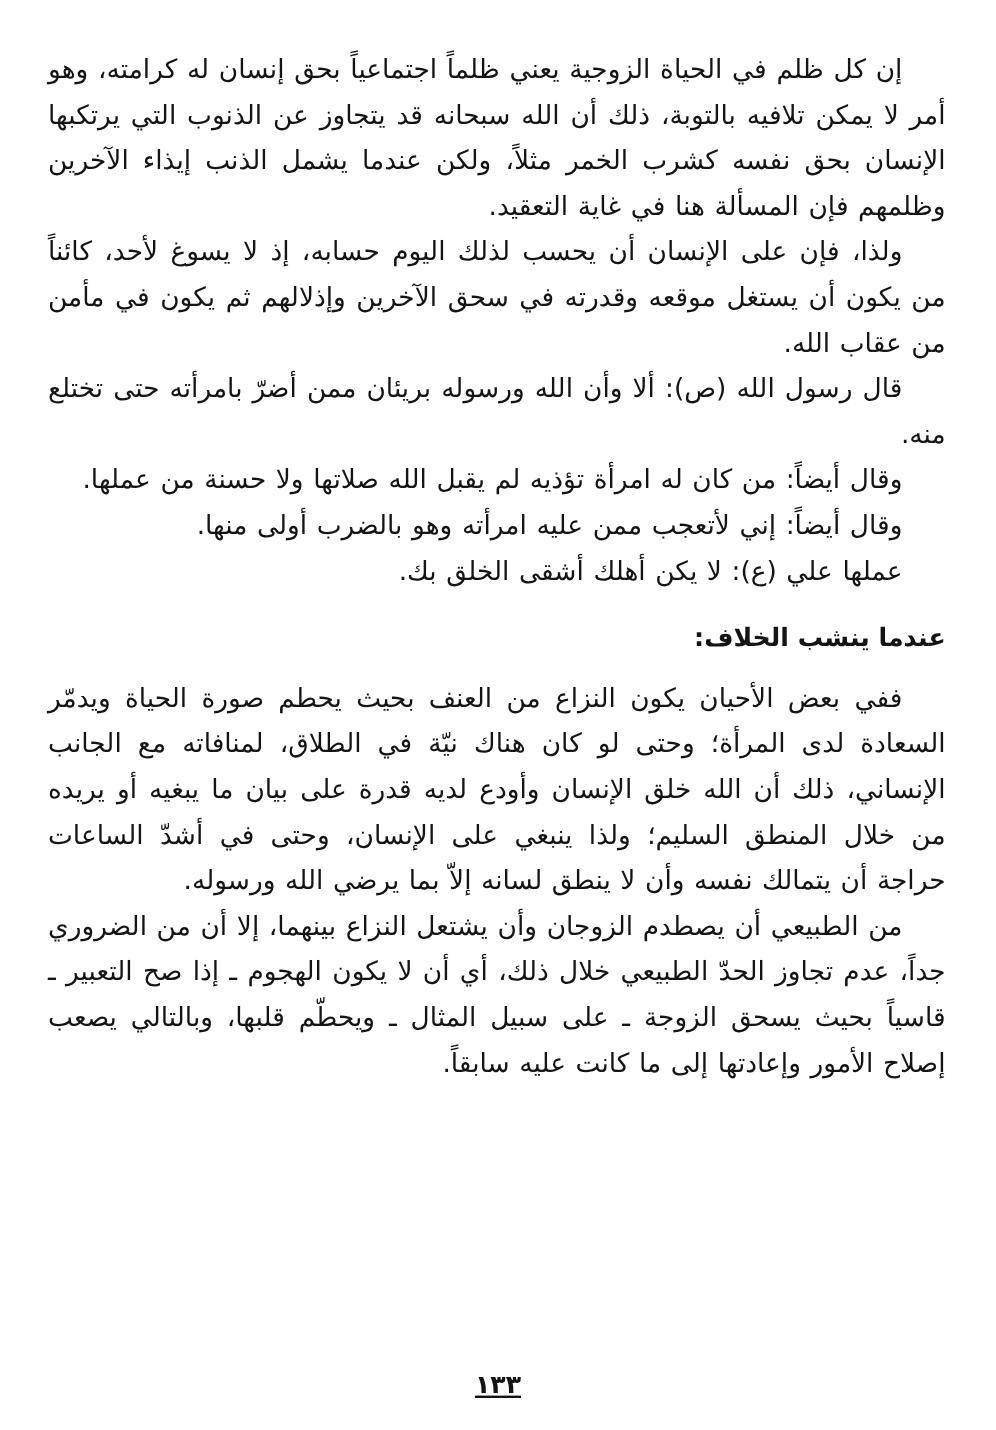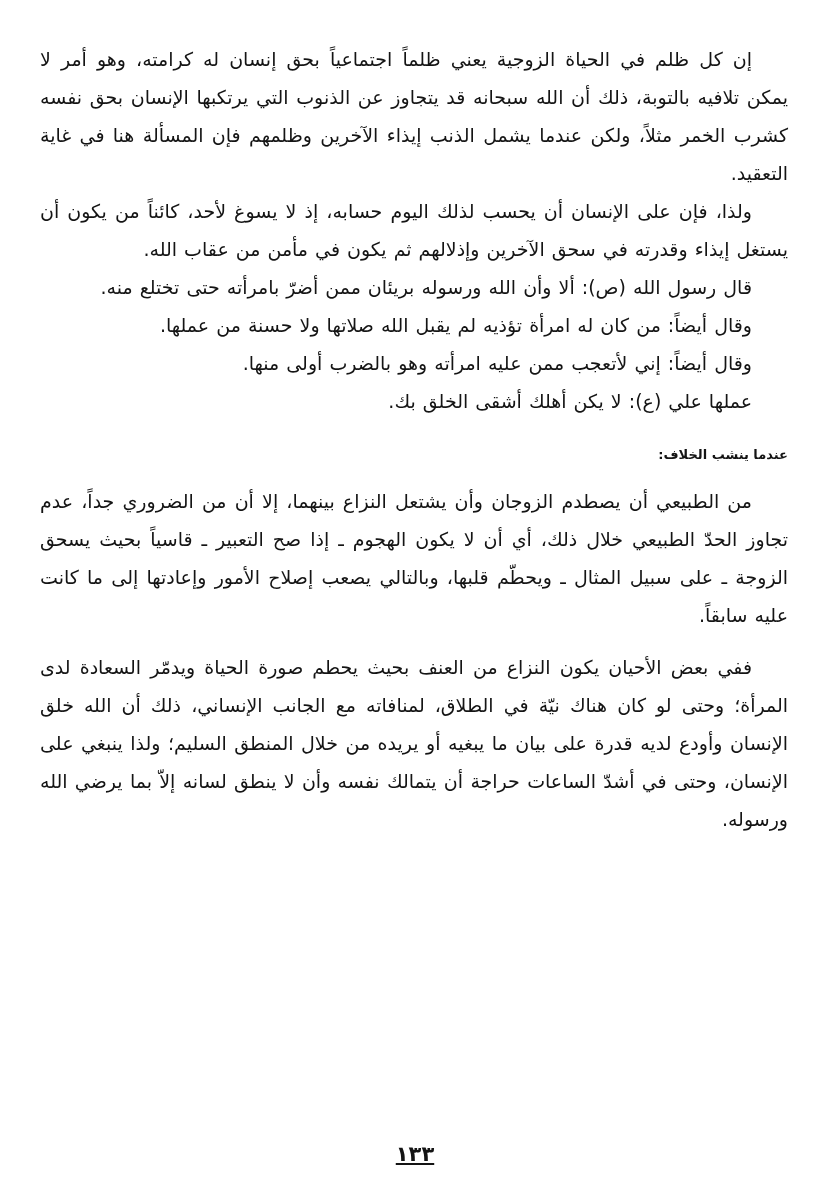--- a/index.html
+++ b/index.html
@@ -21,29 +21,29 @@
     box-sizing: border-box;
     background: #ffffff;
     padding: 40px 42px 0 40px;
     direction: rtl;
   }
   .text-block {
     width: 100%;
   }
   .para {
     margin: 0;
-    font-size: 19px;
+    font-size: 22px;
     line-height: 38px;
     text-align: justify;
     text-indent: 36px;
     word-spacing: 1px;
   }
   .section-heading {
     margin: 16px 0 8px 0;
-    font-size: 13px;
+    font-size: 21px;
     line-height: 38px;
     font-weight: bold;
     text-align: right;
   }
   .para-gap {
     margin-top: 14px;
   }
   .page-number {
     position: absolute;
     left: 0;
@@ -55,26 +55,26 @@
     letter-spacing: 2px;
     text-decoration: underline;
   }
 </style>
 </head>
 <body>
 
 <div class="page">
   <div class="text-block">
     <p class="para">إن كل ظلم في الحياة الزوجية يعني ظلماً اجتماعياً بحق إنسان له كرامته، وهو أمر لا يمكن تلافيه بالتوبة، ذلك أن الله سبحانه قد يتجاوز عن الذنوب التي يرتكبها الإنسان بحق نفسه كشرب الخمر مثلاً، ولكن عندما يشمل الذنب إيذاء الآخرين وظلمهم فإن المسألة هنا في غاية التعقيد.</p>
-    <p class="para">ولذا، فإن على الإنسان أن يحسب لذلك اليوم حسابه، إذ لا يسوغ لأحد، كائناً من يكون أن يستغل إيذاء وقدرته في سحق الآخرين وإذلالهم ثم يكون في مأمن من عقاب الله.</p>
+    <p class="para">ولذا، فإن على الإنسان أن يحسب لذلك اليوم حسابه، إذ لا يسوغ لأحد، كائناً من يكون أن يستغل موقعه وقدرته في سحق الآخرين وإذلالهم ثم يكون في مأمن من عقاب الله.</p>
     <p class="para">قال رسول الله (ص): ألا وأن الله ورسوله بريئان ممن أضرّ بامرأته حتى تختلع منه.</p>
     <p class="para">وقال أيضاً: من كان له امرأة تؤذيه لم يقبل الله صلاتها ولا حسنة من عملها.</p>
     <p class="para">وقال أيضاً: إني لأتعجب ممن عليه امرأته وهو بالضرب أولى منها.</p>
     <p class="para">عملها علي (ع): لا يكن أهلك أشقى الخلق بك.</p>
 
     <h2 class="section-heading">عندما ينشب الخلاف:</h2>
 
+    <p class="para para-gap">ففي بعض الأحيان يكون النزاع من العنف بحيث يحطم صورة الحياة ويدمّر السعادة لدى المرأة؛ وحتى لو كان هناك نيّة في الطلاق، لمنافاته مع الجانب الإنساني، ذلك أن الله خلق الإنسان وأودع لديه قدرة على بيان ما يبغيه أو يريده من خلال المنطق السليم؛ ولذا ينبغي على الإنسان، وحتى في أشدّ الساعات حراجة أن يتمالك نفسه وأن لا ينطق لسانه إلاّ بما يرضي الله ورسوله.</p>
     <p class="para">من الطبيعي أن يصطدم الزوجان وأن يشتعل النزاع بينهما، إلا أن من الضروري جداً، عدم تجاوز الحدّ الطبيعي خلال ذلك، أي أن لا يكون الهجوم ـ إذا صح التعبير ـ قاسياً بحيث يسحق الزوجة ـ على سبيل المثال ـ ويحطّم قلبها، وبالتالي يصعب إصلاح الأمور وإعادتها إلى ما كانت عليه سابقاً.</p>
-    <p class="para para-gap">ففي بعض الأحيان يكون النزاع من العنف بحيث يحطم صورة الحياة ويدمّر السعادة لدى المرأة؛ وحتى لو كان هناك نيّة في الطلاق، لمنافاته مع الجانب الإنساني، ذلك أن الله خلق الإنسان وأودع لديه قدرة على بيان ما يبغيه أو يريده من خلال المنطق السليم؛ ولذا ينبغي على الإنسان، وحتى في أشدّ الساعات حراجة أن يتمالك نفسه وأن لا ينطق لسانه إلاّ بما يرضي الله ورسوله.</p>
   </div>
 
   <div class="page-number">١٣٣</div>
 </div>
 
 </body></html>

